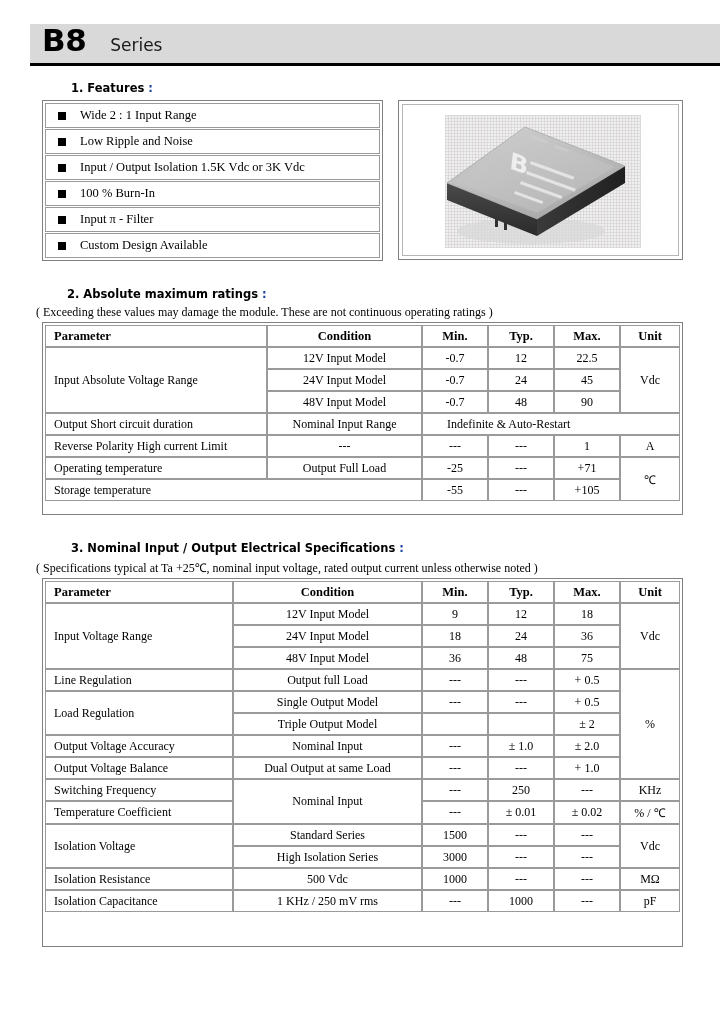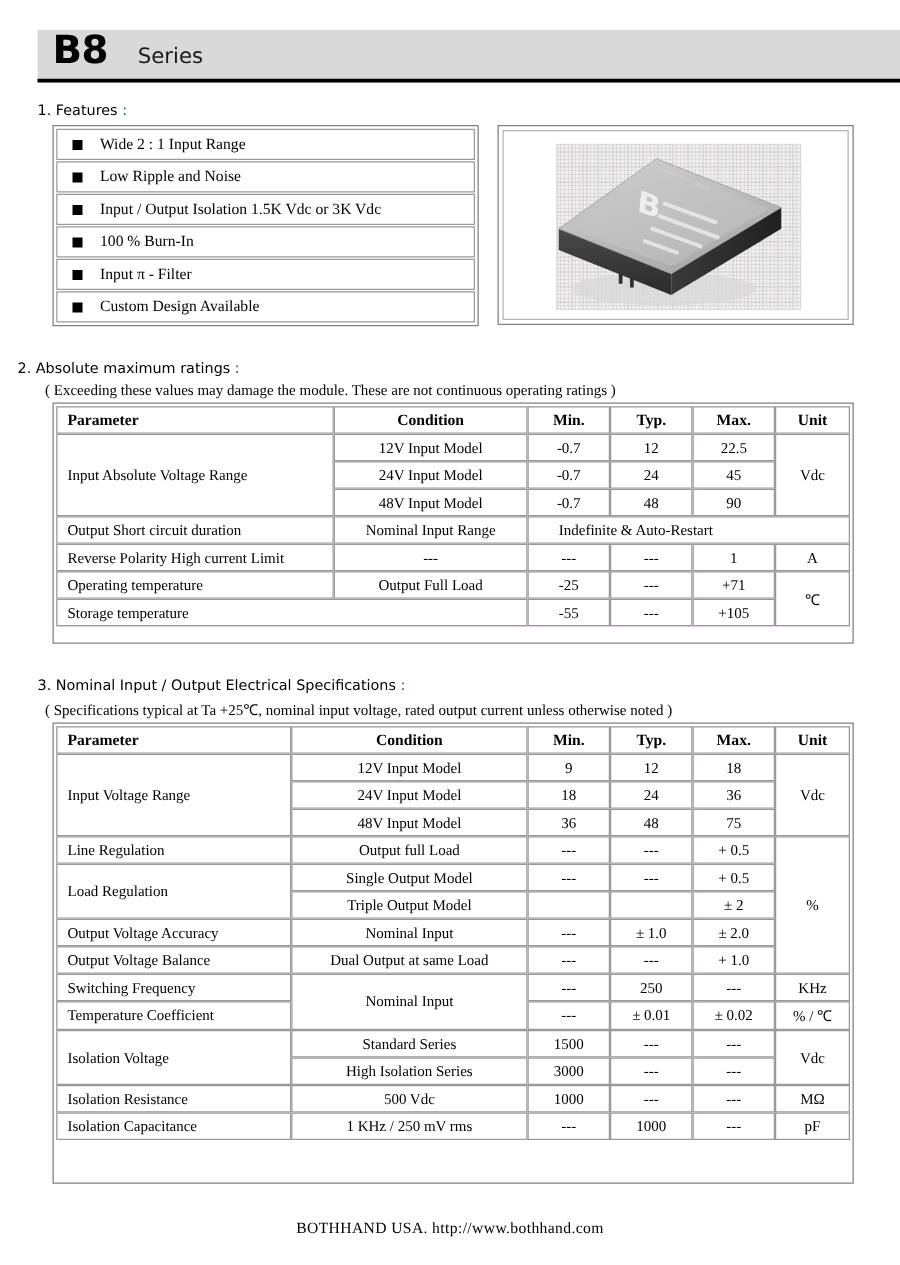--- a/index.html
+++ b/index.html
@@ -76,22 +76,23 @@
     letter-spacing: 0.6px;
     line-height: 1.3;
     white-space: nowrap;
   }
 
   
   .sec-head {
     position: absolute;
     font-family: "DejaVu Sans", sans-serif;
     font-size: 11.5px;
-    font-weight: normal;
+    font-weight: bold;
     white-space: nowrap;
+    margin-left: 41px;
   }
   .sec-head .colon { color: #1b3fa0; }
   .sec-note {
     position: absolute;
     font-family: "Liberation Serif", serif;
     font-size: 12px;
     white-space: nowrap;
   }
 
   
@@ -303,21 +304,21 @@
           <rect x="112" y="86" width="30" height="3.0" transform="rotate(20 112 86)"></rect>
         </g>
         <g fill="#d0d0d0" opacity="0.6">
           <rect x="128" y="30" width="18" height="2.4" transform="rotate(20 128 30)"></rect>
           <rect x="152" y="40" width="14" height="2.4" transform="rotate(20 152 40)"></rect>
         </g>
       </svg>
     </div>
   </div>
 
-  <div class="sec-head" style="left:14px; top:287px;">
+  <div class="sec-head" style="left:26px; top:287px;">
     <span>2.  Absolute maximum ratings </span><span class="colon">:</span>
   </div>
   <div class="sec-note" style="left:36px; top:305px;">( Exceeding these values may damage the module. These are not continuous operating ratings )</div>
 
   <div class="tbl-frame" style="left:42px; top:322px; width:641px; height:193px;">
     <table class="dt" style="left:2px; top:2px; width:635px;">
       <colgroup>
         <col style="width:222px">
           <col style="width:155px">
           <col style="width:66px">
@@ -513,15 +514,14 @@
           <td>1 KHz / 250 mV rms</td>
           <td>---</td>
           <td>1000</td>
           <td>---</td>
           <td>pF</td>
         </tr>
       </tbody>
     </table>
   </div>
 
-  <div class="footer">BOTHHAND  USA.  http://www.bothhand.com</div>
 
 </div>
 
 </body></html>

